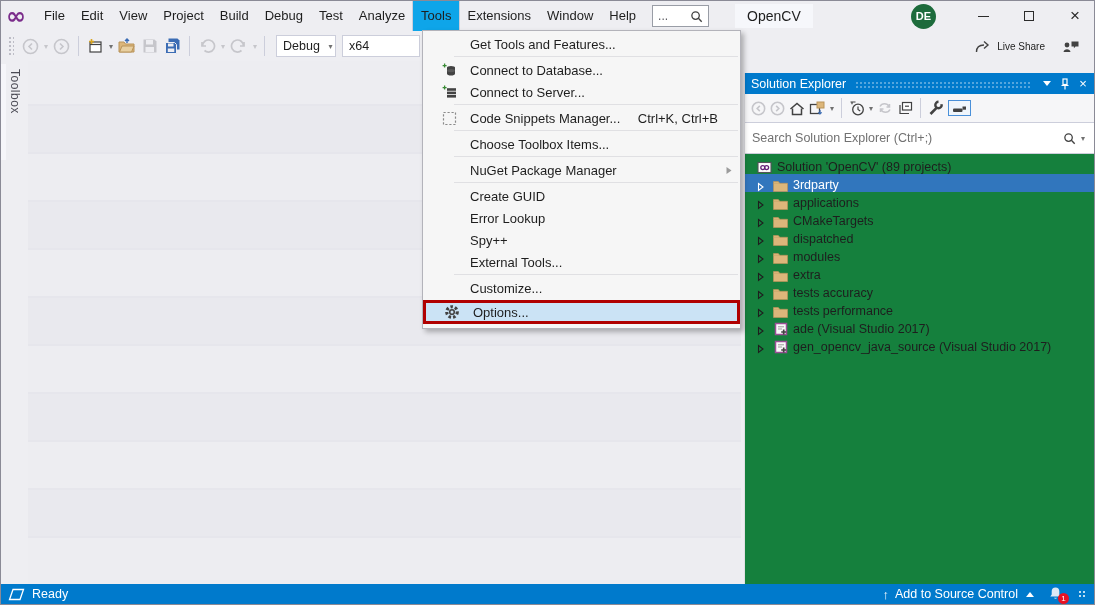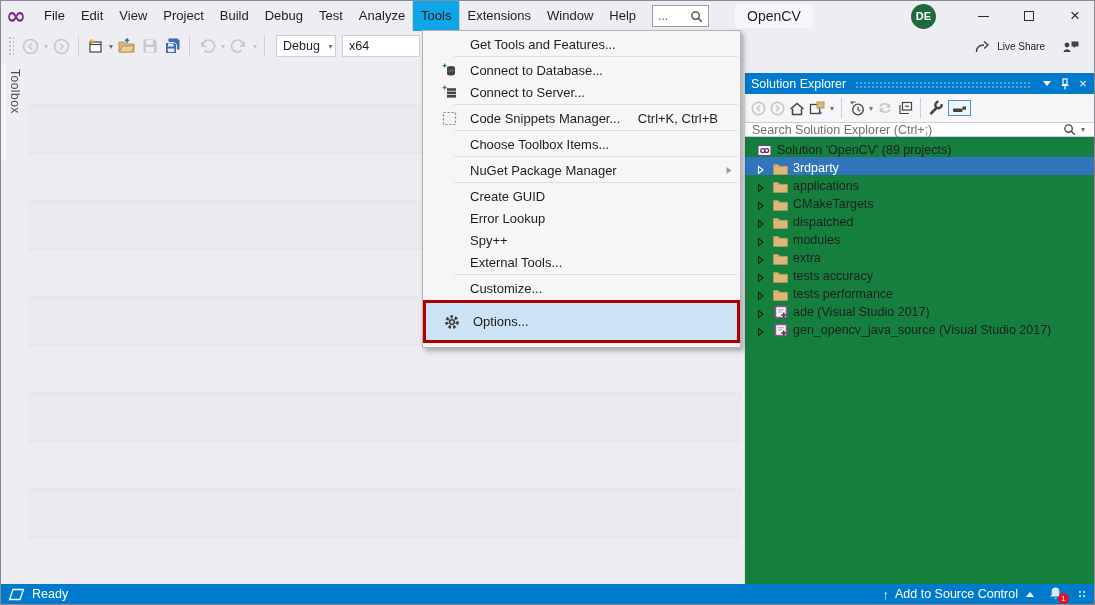--- a/index.html
+++ b/index.html
@@ -50,34 +50,34 @@
   }
   
   .tools-menu{ position:absolute; left:421px; top:29px; width:319px; background:#f6f6f6; border:1px solid #b3b3ba; box-shadow:3px 3px 5px rgba(0,0,0,.28); z-index:50; padding:2px 0 3px 0; }
   .mi{ height:22px; display:flex; align-items:center; font-size:13px;padding-left:11px; }
   .mi-icon{ width:30px; display:flex; align-items:center; justify-content:center; flex:none; }
   .mi-label{ margin-left:6px; white-space:nowrap; }
   .mi-shortcut{ margin-left:auto; margin-right:22px; white-space:nowrap; }
   .mi-sub{ margin-right:7px; }
   .mi .mi-shortcut:empty{ margin:0 0 0 auto; }
   .msep{ height:1px; background:#e0e0e3; margin:1px 2px 2px 31px; }
-  .mi.annotated{ height:43px; background:#cbe3f5; border:3px solid #b00000; margin:1px 0; }
+  .mi.annotated{ height:24px; background:#cbe3f5; border:3px solid #b00000; margin:1px 0; }
   .slot{ display:none; }
   .slot.show{ display:inline-flex; align-items:center; justify-content:center; }
   [data-show-if]{ display:none; }
   [data-show-if].show{ display:inline-flex; }
   
   .solution-explorer{ position:absolute; top:72px; right:0; width:350px; bottom:20px; background:#15803d; border-left:1px solid #e0e0e4; display:flex; flex-direction:column; }
   .se-titlebar{ height:21px; background:#007acc; color:#fff; display:flex; align-items:center; padding:0 2px 0 6px; font-size:12.5px; flex:none; }
   .se-drag{ flex:1; height:9px; margin:3px 7px 0 9px; background-image:radial-gradient(#55a6de 1px,transparent 1.15px); background-size:4px 4px; }
   .se-tbtn{ display:flex; align-items:center; justify-content:center; width:18px; height:20px; color:#fff; }
   .se-toolbar{ height:28px; background:#f6f6f8; display:flex; align-items:center; padding:0 4px; flex:none; }
   .se-toolbar .tbtn{ padding:0 2px; }
   .toggle-on{ border:1px solid #4a90d9; background:#f0f6fc; padding:1px 3px; display:flex; align-items:center; margin-left:2px; }
-  .se-search{ height:15px; background:#fff; border-top:1px solid #cccedb; border-bottom:1px solid #cccedb; display:flex; align-items:center; padding:0 7px; font-size:12.5px; color:#717171; flex:none; }
+  .se-search{ height:32px; background:#fff; border-top:1px solid #cccedb; border-bottom:1px solid #cccedb; display:flex; align-items:center; padding:0 7px; font-size:12.5px; color:#717171; flex:none; }
   .se-search .ph{ flex:1; white-space:nowrap; overflow:hidden; }
   .se-tree{ flex:1; overflow:hidden; padding-top:2px; font-size:12.5px; }
   .trow{ height:18px; display:flex; align-items:flex-end; padding-left:11px; white-space:nowrap; }
   .trow .arrow{ width:16px; flex:none; display:none; align-items:center; }
   .trow .arrow.show{ display:inline-flex; }
   .trow .slot{ width:17px; flex:none; }
   .tlabel{ margin-left:4px; }
   .trow.selected{ background:#3176bd; color:#fff; }
   
   .statusbar{ position:absolute; bottom:0; left:0; right:0; height:20px; background:#007acc; color:#fff; display:flex; align-items:center; padding:0 8px 0 7px; font-size:12.5px; gap:7px; }

